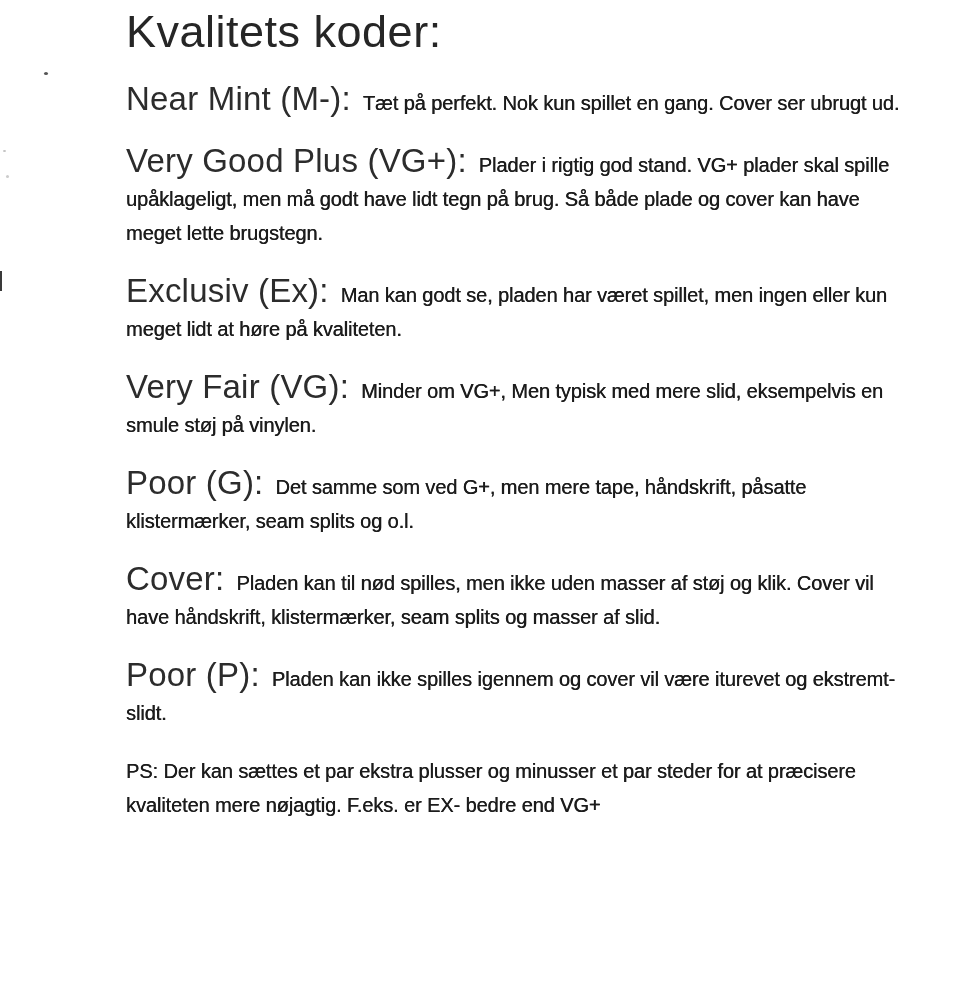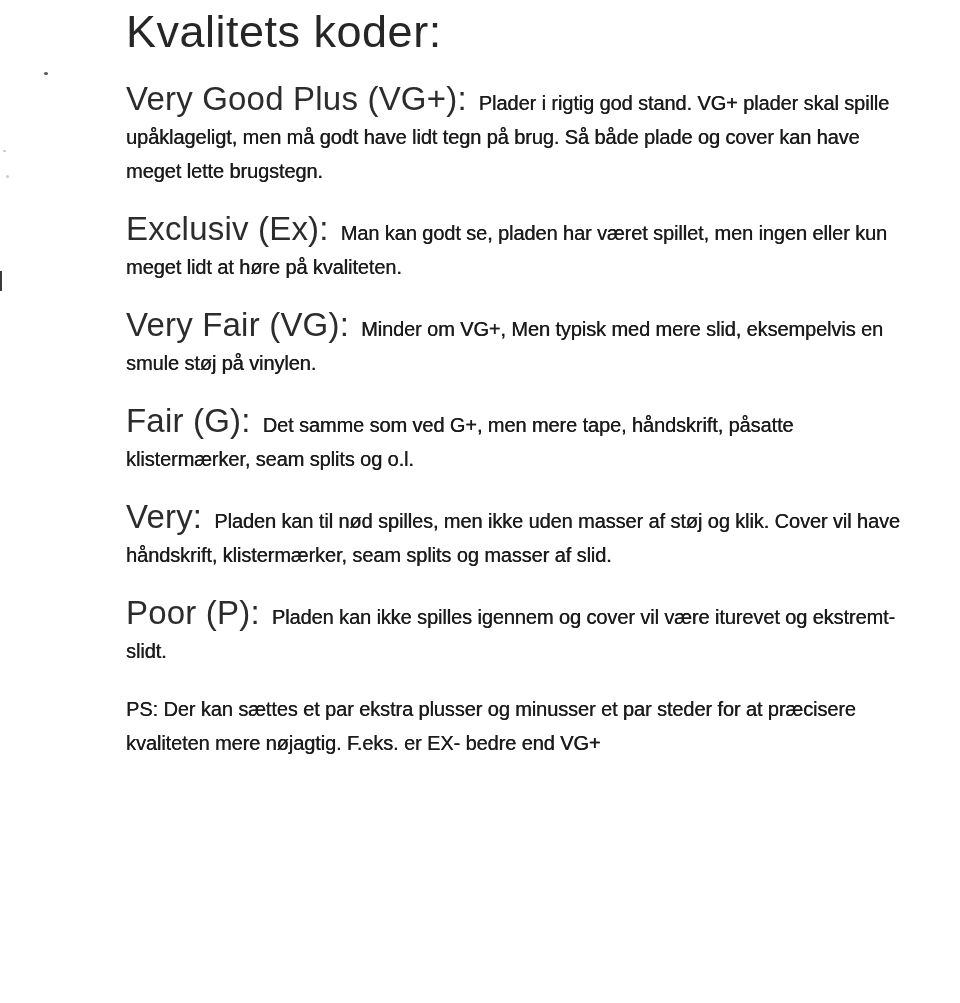--- a/index.html
+++ b/index.html
@@ -91,40 +91,43 @@
   <span class="artifact dot"></span>
   <span class="artifact speck-1"></span>
   <span class="artifact speck-2"></span>
   <span class="artifact edge-dash"></span>
 
   <div class="content">
 
     <h1 class="title">Kvalitets koder:</h1>
 
 
+    <p class="section">
+      <span class="term">Near Mint (M-):</span><span class="desc">Tæt på perfekt. Nok kun spillet en gang. Cover ser ubrugt ud.</span>
+    </p>
 
     <p class="section">
       <span class="term">Very Good Plus (VG+):</span><span class="desc">Plader i rigtig god stand. VG+ plader skal spille upåklageligt, men må godt have lidt tegn på brug. Så både plade og cover kan have meget lette brugstegn.</span>
     </p>
 
     <p class="section">
       <span class="term">Exclusiv (Ex):</span><span class="desc">Man kan godt se, pladen har været spillet, men ingen eller kun meget lidt at høre på kvaliteten.</span>
     </p>
 
     <p class="section">
       <span class="term">Very Fair (VG):</span><span class="desc">Minder om VG+, Men typisk med mere slid, eksempelvis en smule støj på vinylen.</span>
     </p>
 
 
     <p class="section">
-      <span class="term">Fair (G):</span><span class="desc">Det samme som ved G+, men mere tape, håndskrift, påsatte klistermærker, seam splits og o.l.</span>
+      <span class="term">Poor (G):</span><span class="desc">Det samme som ved G+, men mere tape, håndskrift, påsatte klistermærker, seam splits og o.l.</span>
     </p>
 
     <p class="section">
-      <span class="term">Very:</span><span class="desc">Pladen kan til nød spilles, men ikke uden masser af støj og klik. Cover vil have håndskrift, klistermærker, seam splits og masser af slid.</span>
+      <span class="term">Cover:</span><span class="desc">Pladen kan til nød spilles, men ikke uden masser af støj og klik. Cover vil have håndskrift, klistermærker, seam splits og masser af slid.</span>
     </p>
 
     <p class="section">
       <span class="term">Poor (P):</span><span class="desc">Pladen kan ikke spilles igennem og cover vil være iturevet og ekstremt-slidt.</span>
     </p>
 
     <p class="postscript">PS: Der kan sættes et par ekstra plusser og minusser et par steder for at præcisere kvaliteten mere nøjagtig. F.eks. er EX- bedre end VG+</p>
 
   </div>
 </div>

